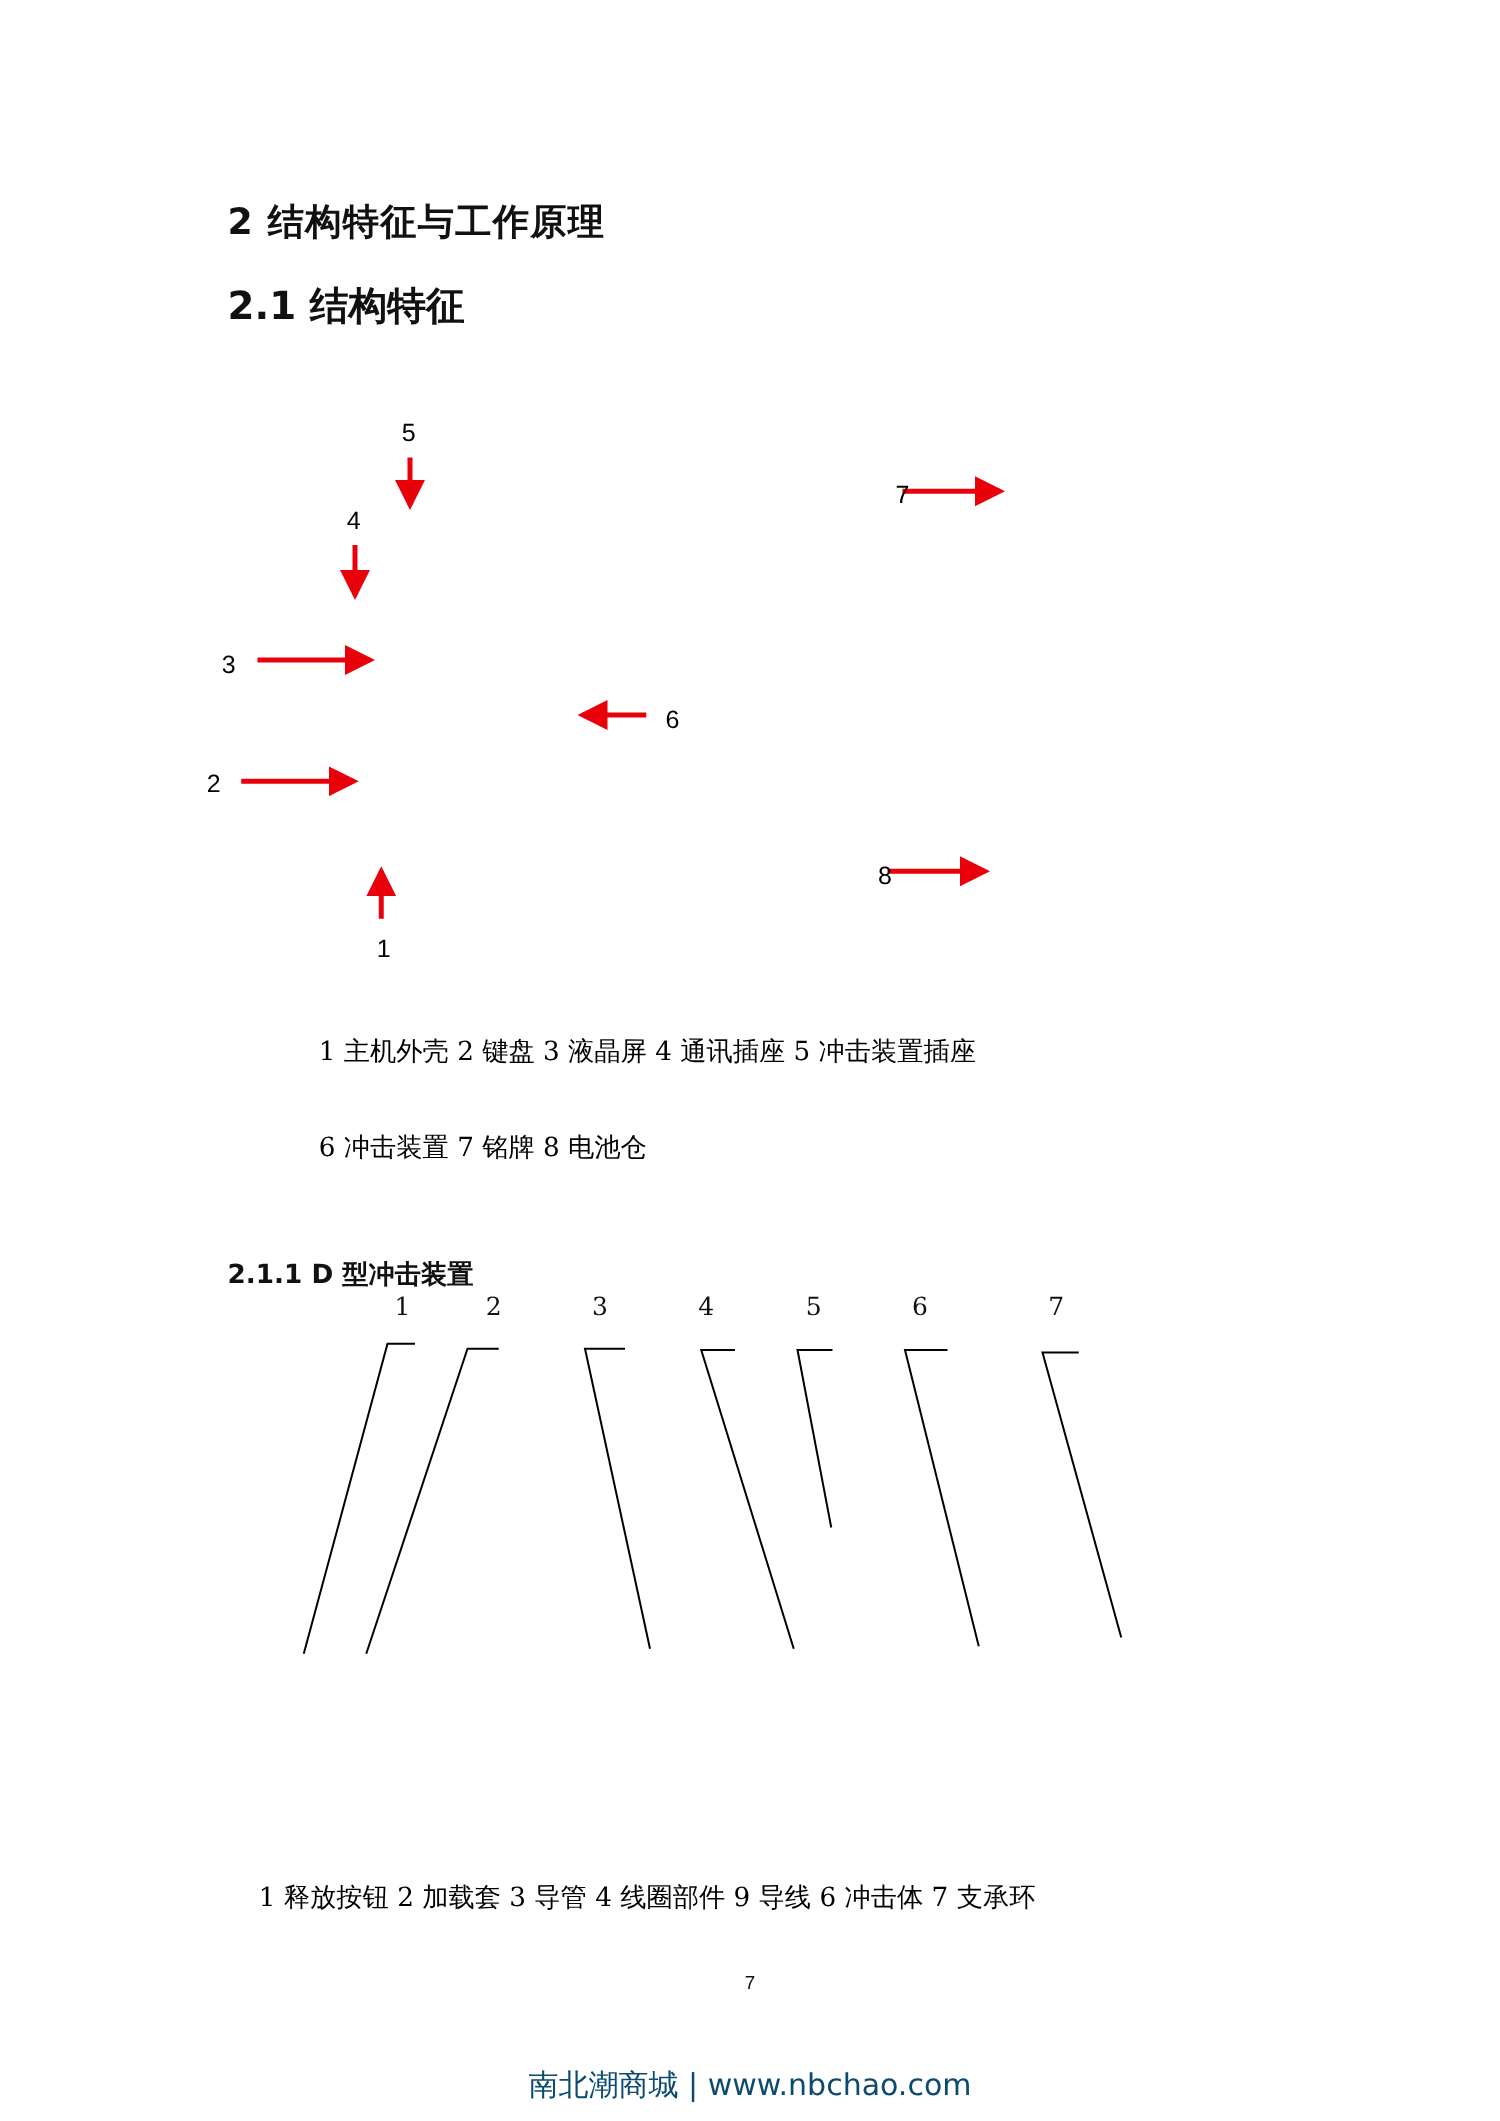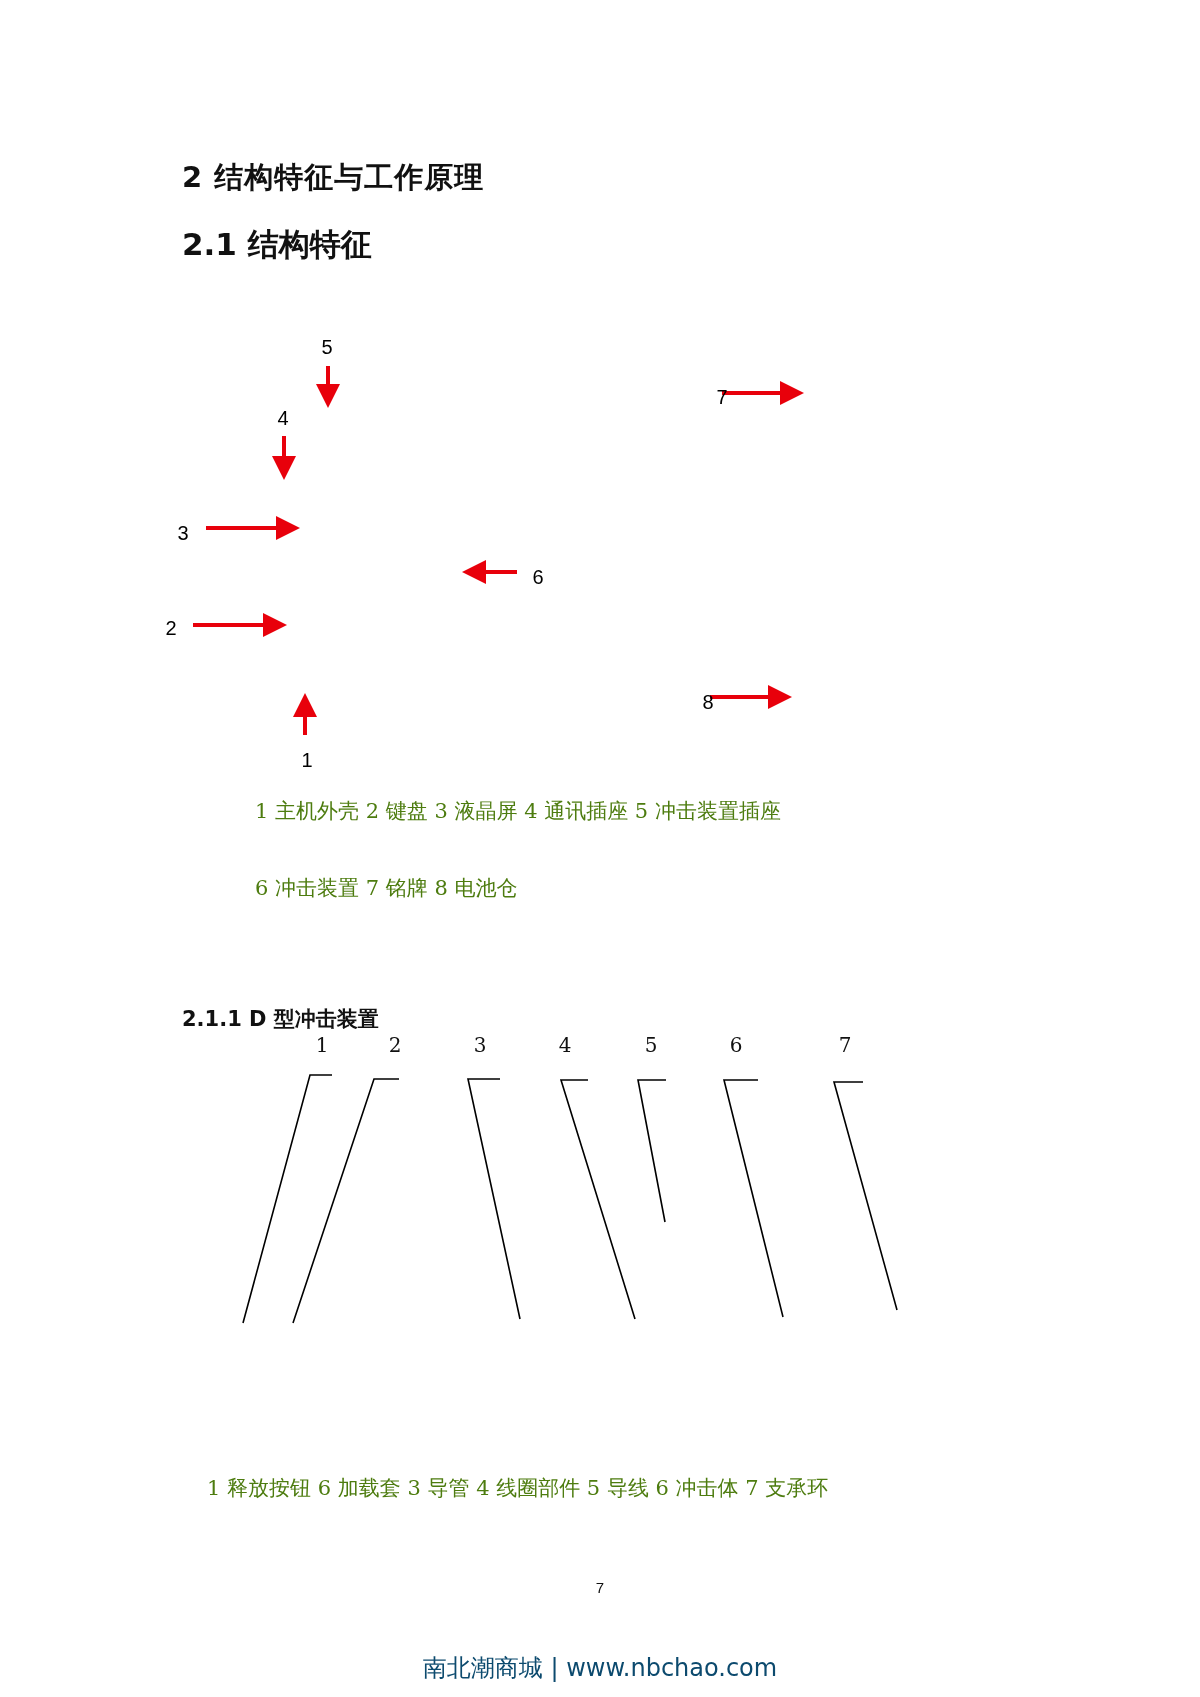--- a/index.html
+++ b/index.html
@@ -2,21 +2,21 @@
 <html><head>
 <meta charset="utf-8">
 <style>
   html, body { margin:0; padding:0; background:#fff; }
   body { width:1200px; height:1697px; position:relative; overflow:hidden; color:#111; }
   .abs { position:absolute; white-space:nowrap;text-align:center; }
   .h1 { font-family:"DejaVu Sans", sans-serif; font-size:29px; font-weight:bold; left:182px; top:158px; letter-spacing:1px; }
   .h2 { font-family:"DejaVu Sans", sans-serif; font-size:31px; font-weight:bold; left:182px; top:224px; }
   .h3 { font-family:"DejaVu Sans", sans-serif; font-size:21px; font-weight:bold; left:182px; top:1005px; }
   .callout { font-family:"Liberation Sans", sans-serif; font-size:20px; color:#000; transform:translate(-50%,-50%); }
-  .legend { font-family:"DejaVu Serif", serif; font-size:21px; color:#4d7c0f; }
+  .legend { font-family:"DejaVu Serif", serif; font-size:21px; color:#000000;margin-top:30px; }
   .num { font-family:"DejaVu Serif", serif; font-size:20px; transform:translate(-50%,-50%); }
   .pageno { font-family:"Liberation Sans", sans-serif; font-size:15px; left:600px; top:1587px; transform:translate(-50%,-50%); }
   .footer { font-family:"DejaVu Sans", sans-serif; font-size:24px; left:600px; top:1668px; transform:translate(-50%,-50%); color:#0c4a6e; }
   svg.overlay { position:absolute; left:0; top:0; }
 </style>
 </head>
 <body>
 
 <div class="abs h1">2  结构特征与工作原理</div>
 <div class="abs h2">2.1 结构特征</div>
@@ -69,16 +69,16 @@
       <polyline points="399,1079 374,1079 293,1323"></polyline>
       <polyline points="500,1079 468,1079 520,1319"></polyline>
       <polyline points="588,1080 561,1080 635,1319"></polyline>
       <polyline points="666,1080 638,1080 665,1222"></polyline>
       <polyline points="758,1080 724,1080 783,1317"></polyline>
       <polyline points="863,1082 834,1082 897,1310"></polyline>
     </g>
   </svg>
 </div>
 
-<div class="abs legend" style="left:207px;top:1474px;">1  释放按钮    6  加载套    3  导管    4  线圈部件    5  导线  6  冲击体    7  支承环</div>
+<div class="abs legend" style="left:207px;top:1474px;">1  释放按钮    2  加载套    3  导管    4  线圈部件    9  导线  6  冲击体    7  支承环</div>
 
 <div class="abs pageno">7</div>
 <div class="abs footer">南北潮商城 | www.nbchao.com</div>
 
 </body></html>

